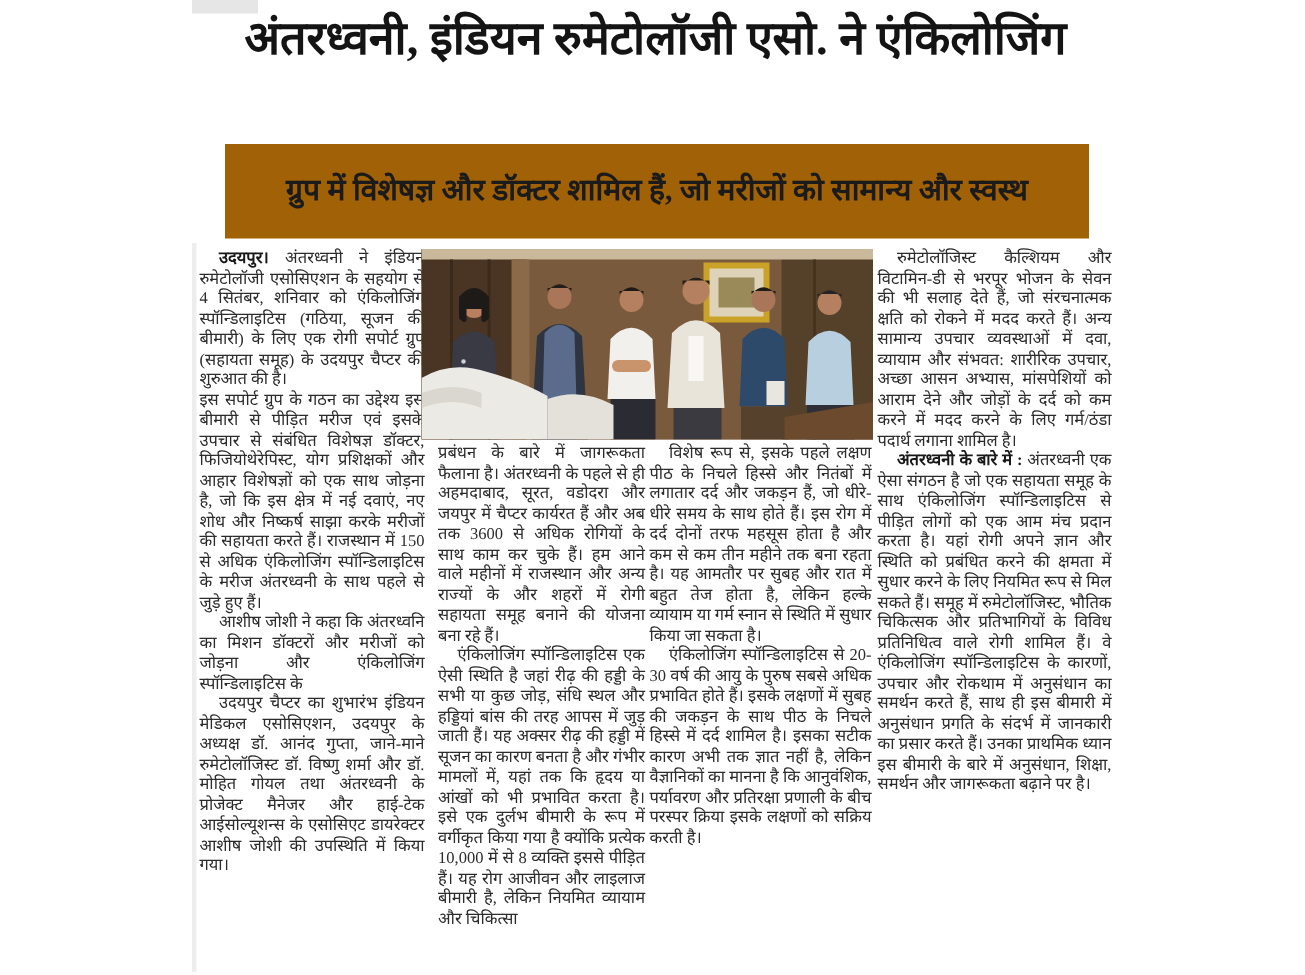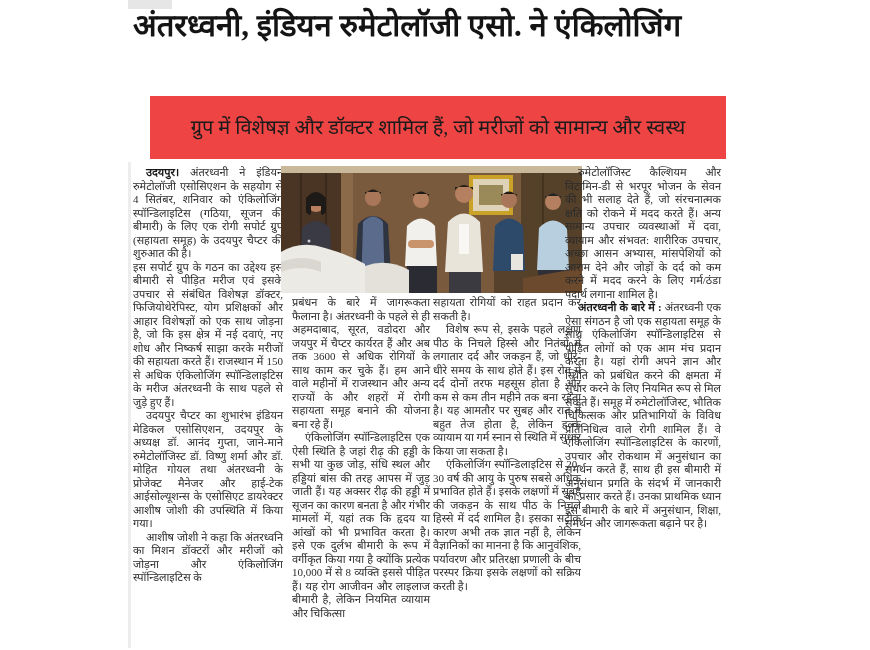--- a/index.html
+++ b/index.html
@@ -7,40 +7,40 @@
     position:relative; width:870px; height:650px; background:#ffffff;
     overflow:hidden;
     font-family:"Liberation Serif","DejaVu Serif",serif;
   }
   
   .scan-corner { position:absolute; left:128px; top:0; width:44px; height:9px; background:#e6e6e6; }
   .scan-left   { position:absolute; left:128px; top:162px; width:3px; height:486px; background:#ededed; }
 
   .headline {
     position:absolute; left:133px; top:6px; width:608px;
-    font-weight:bold; color:#141414;
+    text-align:center; font-weight:bold; color:#141414;
     font-size:31px; line-height:40px; letter-spacing:0;
   }
   .subhead {
     position:absolute; left:150px; top:96px; width:576px; height:63px;
-    background:#ef4444; color:#1b1b1b;
+    background:#a16207; color:#1b1b1b;
     display:flex; flex-direction:column; justify-content:center;
-    text-align:center; font-weight:normal; font-size:20px; line-height:29px;
+    text-align:center; font-weight:bold; font-size:20px; line-height:29px;
   }
   .col {
     position:absolute; top:166px;
     font-size:11px; line-height:13.5px; color:#2b2b2b;
     text-align:justify; text-justify:inter-word;font-family:Liberation Serif, serif;
   }
   .col p { margin:0; padding:0; }
   .col p.indent { text-indent:13px; }
   .col1 { left:133px; width:150px; }
   .col2 { left:292px; top:296px; width:138px; }
   .col3 { left:433px; top:296px; width:148px; }
-  .col4 { left:565px; width:156px; }
+  .col4 { left:585px; width:156px; }
   .lead { font-weight:bold; color:#181818; }
 
   .photo {
     position:absolute; left:281px; top:166px; width:301px; height:127px;
     background:#6e4f33;
   }
   .photo svg { display:block; }
 </style>
 </head>
 <body>
@@ -54,22 +54,22 @@
     <div>अंतरध्वनी, इंडियन रुमेटोलॉजी एसो. ने एंकिलोजिंग</div>
   </div>
 
   <div class="subhead">
     <div>ग्रुप में विशेषज्ञ और डॉक्टर शामिल हैं, जो मरीजों को सामान्य और स्वस्थ</div>
   </div>
 
   <div class="col col1">
     <p class="indent"><span class="lead">उदयपुर।</span><span> अंतरध्वनी ने इंडियन रुमेटोलॉजी एसोसिएशन के सहयोग से 4 सितंबर, शनिवार को एंकिलोजिंग स्पॉन्डिलाइटिस (गठिया, सूजन की बीमारी) के लिए एक रोगी सपोर्ट ग्रुप (सहायता समूह) के उदयपुर चैप्टर की शुरुआत की है।</span></p>
     <p>इस सपोर्ट ग्रुप के गठन का उद्देश्य इस बीमारी से पीड़ित मरीज एवं इसके उपचार से संबंधित विशेषज्ञ डॉक्टर, फिजियोथेरेपिस्ट, योग प्रशिक्षकों और आहार विशेषज्ञों को एक साथ जोड़ना है, जो कि इस क्षेत्र में नई दवाएं, नए शोध और निष्कर्ष साझा करके मरीजों की सहायता करते हैं। राजस्थान में 150 से अधिक एंकिलोजिंग स्पॉन्डिलाइटिस के मरीज अंतरध्वनी के साथ पहले से जुड़े हुए हैं।</p>
+    <p class="indent">आशीष जोशी ने कहा कि अंतरध्वनि का मिशन डॉक्टरों और मरीजों को जोड़ना और एंकिलोजिंग स्पॉन्डिलाइटिस के</p>
     <p class="indent">उदयपुर चैप्टर का शुभारंभ इंडियन मेडिकल एसोसिएशन, उदयपुर के अध्यक्ष डॉ. आनंद गुप्ता, जाने-माने रुमेटोलॉजिस्ट डॉ. विष्णु शर्मा और डॉ. मोहित गोयल तथा अंतरध्वनी के प्रोजेक्ट मैनेजर और हाई-टेक आईसोल्यूशन्स के एसोसिएट डायरेक्टर आशीष जोशी की उपस्थिति में किया गया।</p>
-    <p class="indent">आशीष जोशी ने कहा कि अंतरध्वनि का मिशन डॉक्टरों और मरीजों को जोड़ना और एंकिलोजिंग स्पॉन्डिलाइटिस के</p>
   </div>
 
   <div class="photo" role="img" aria-label="अंतरध्वनी सपोर्ट ग्रुप उदयपुर चैप्टर शुभारंभ - छह प्रतिभागियों का समूह फोटो">
     <svg width="301" height="127" viewBox="0 0 301 127" xmlns="http://www.w3.org/2000/svg">
 
       <rect x="0" y="0" width="301" height="127" fill="#7a5a3d"></rect>
       <rect x="0" y="0" width="70" height="127" fill="#4a3423"></rect>
       <rect x="240" y="0" width="61" height="127" fill="#55402a"></rect>
       <rect x="0" y="0" width="301" height="7" fill="#c9b89a"></rect>
       <line x1="20" y1="7" x2="20" y2="127" stroke="#3a2a1b" stroke-width="2"></line>
@@ -123,21 +123,20 @@
       <path d="M242 112 l59 -10 l0 25 l-59 0 z" fill="#6b4a2e"></path>
     </svg>
   </div>
 
   <div class="col col2">
     <p>प्रबंधन के बारे में जागरूकता फैलाना है। अंतरध्वनी के पहले से ही अहमदाबाद, सूरत, वडोदरा और जयपुर में चैप्टर कार्यरत हैं और अब तक 3600 से अधिक रोगियों के साथ काम कर चुके हैं। हम आने वाले महीनों में राजस्थान और अन्य राज्यों के और शहरों में रोगी सहायता समूह बनाने की योजना बना रहे हैं।</p>
     <p class="indent">एंकिलोजिंग स्पॉन्डिलाइटिस एक ऐसी स्थिति है जहां रीढ़ की हड्डी के सभी या कुछ जोड़, संधि स्थल और हड्डियां बांस की तरह आपस में जुड़ जाती हैं। यह अक्सर रीढ़ की हड्डी में सूजन का कारण बनता है और गंभीर मामलों में, यहां तक कि हृदय या आंखों को भी प्रभावित करता है। इसे एक दुर्लभ बीमारी के रूप में वर्गीकृत किया गया है क्योंकि प्रत्येक 10,000 में से 8 व्यक्ति इससे पीड़ित हैं। यह रोग आजीवन और लाइलाज बीमारी है, लेकिन नियमित व्यायाम और चिकित्सा</p>
   </div>
 
   <div class="col col3">
-    <p>सहायता रोगियों को राहत प्रदान कर सकती है।</p>
     <p class="indent">विशेष रूप से, इसके पहले लक्षण पीठ के निचले हिस्से और नितंबों में लगातार दर्द और जकड़न हैं, जो धीरे-धीरे समय के साथ होते हैं। इस रोग में दर्द दोनों तरफ महसूस होता है और कम से कम तीन महीने तक बना रहता है। यह आमतौर पर सुबह और रात में बहुत तेज होता है, लेकिन हल्के व्यायाम या गर्म स्नान से स्थिति में सुधार किया जा सकता है।</p>
     <p class="indent">एंकिलोजिंग स्पॉन्डिलाइटिस से 20-30 वर्ष की आयु के पुरुष सबसे अधिक प्रभावित होते हैं। इसके लक्षणों में सुबह की जकड़न के साथ पीठ के निचले हिस्से में दर्द शामिल है। इसका सटीक कारण अभी तक ज्ञात नहीं है, लेकिन वैज्ञानिकों का मानना है कि आनुवंशिक, पर्यावरण और प्रतिरक्षा प्रणाली के बीच परस्पर क्रिया इसके लक्षणों को सक्रिय करती है।</p>
   </div>
 
   <div class="col col4">
     <p class="indent">रुमेटोलॉजिस्ट कैल्शियम और विटामिन-डी से भरपूर भोजन के सेवन की भी सलाह देते हैं, जो संरचनात्मक क्षति को रोकने में मदद करते हैं। अन्य सामान्य उपचार व्यवस्थाओं में दवा, व्यायाम और संभवत: शारीरिक उपचार, अच्छा आसन अभ्यास, मांसपेशियों को आराम देने और जोड़ों के दर्द को कम करने में मदद करने के लिए गर्म/ठंडा पदार्थ लगाना शामिल है।</p>
     <p class="indent"><span class="lead">अंतरध्वनी के बारे में :</span><span> अंतरध्वनी एक ऐसा संगठन है जो एक सहायता समूह के साथ एंकिलोजिंग स्पॉन्डिलाइटिस से पीड़ित लोगों को एक आम मंच प्रदान करता है। यहां रोगी अपने ज्ञान और स्थिति को प्रबंधित करने की क्षमता में सुधार करने के लिए नियमित रूप से मिल सकते हैं। समूह में रुमेटोलॉजिस्ट, भौतिक चिकित्सक और प्रतिभागियों के विविध प्रतिनिधित्व वाले रोगी शामिल हैं। वे एंकिलोजिंग स्पॉन्डिलाइटिस के कारणों, उपचार और रोकथाम में अनुसंधान का समर्थन करते हैं, साथ ही इस बीमारी में अनुसंधान प्रगति के संदर्भ में जानकारी का प्रसार करते हैं। उनका प्राथमिक ध्यान इस बीमारी के बारे में अनुसंधान, शिक्षा, समर्थन और जागरूकता बढ़ाने पर है।</span></p>
   </div>
 
 </div>

